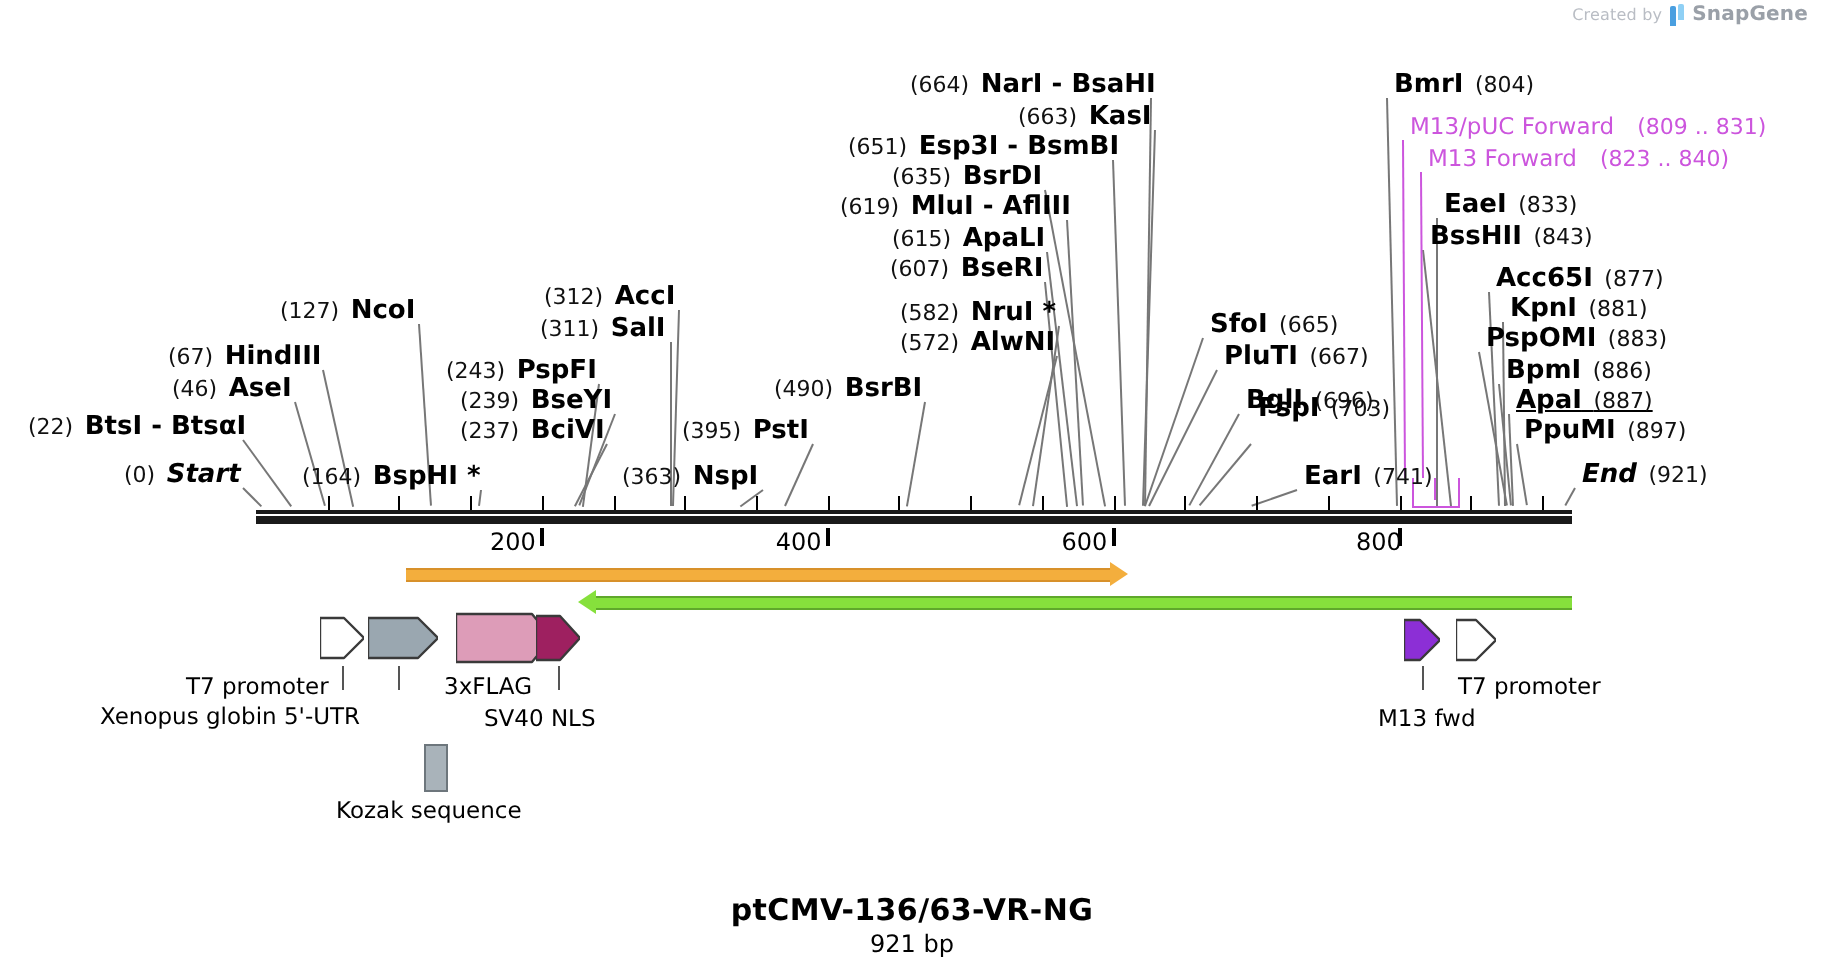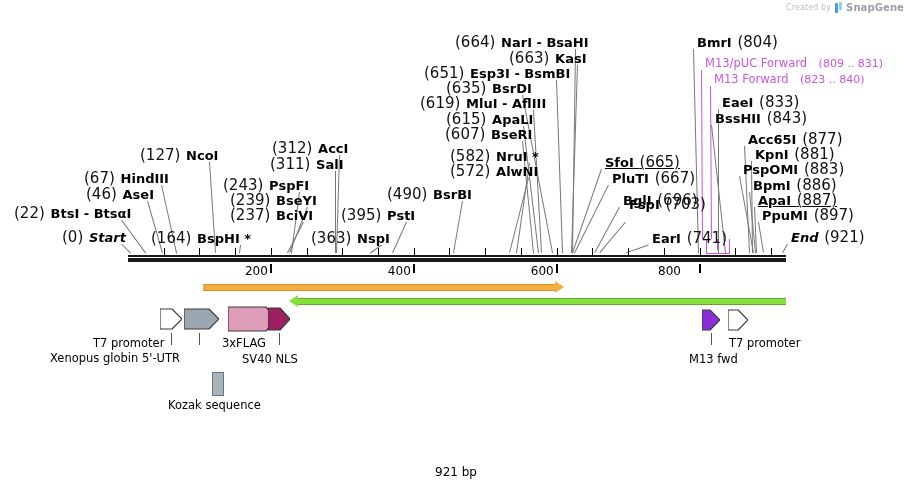--- a/index.html
+++ b/index.html
@@ -14,21 +14,21 @@
   .watermark{position:absolute;right:8px;top:2px;display:flex;align-items:center;gap:4px;}
   .wm-created{font-size:8px;color:#b9bdc4;letter-spacing:.1px;}
   .wm-logo{width:7px;height:11px;position:relative;}
   .wm-logo span{position:absolute;background:#4a9fe0;border-radius:1px 1px 0 0;}
   .wm-l1{left:0;top:1px;width:3px;height:10px;}
   .wm-l2{left:4px;top:0px;width:3px;height:8px;background:#8fd0f5 !important;}
   .wm-name{font-size:10px;color:#9aa0a8;font-weight:600;letter-spacing:.1px;}
 
   
   .lbl{position:absolute;white-space:nowrap;font-size:11.5px;line-height:12px;}
-  .lbl .pos{font-weight:400;color:#111;font-size:15px;}
+  .lbl .pos{font-weight:400;color:#111;font-size:11px;}
   .lbl .nm{font-weight:bold;color:#000;font-size:13px;}
   .lbl.ital .nm{font-style:italic;}
   .lbl.primer{color:#cc55dd;}
   .lbl.primer .nm{font-weight:normal;color:#cc55dd;font-size:11.5px;}
   .lbl.primer .pos{color:#cc55dd;font-size:11px;}
 
   
   .lead{position:absolute;background:#777;width:1px;transform-origin:top center;}
   .lead.pk{background:#cc55dd;}
 
@@ -131,21 +131,21 @@
       <div class="lbl" style="left: 387px; top: 188px;"><span class="pos">(490)</span> <span class="nm">BsrBI</span></div>
       <div class="lbl" style="left: 450px; top: 165px;"><span class="pos">(572)</span> <span class="nm">AlwNI</span></div>
       <div class="lbl" style="left: 450px; top: 150px;"><span class="pos">(582)</span> <span class="nm">NruI *</span></div>
       <div class="lbl" style="left: 445px; top: 128px;"><span class="pos">(607)</span> <span class="nm">BseRI</span></div>
       <div class="lbl" style="left: 446px; top: 113px;"><span class="pos">(615)</span> <span class="nm">ApaLI</span></div>
       <div class="lbl" style="left: 420px; top: 97px;"><span class="pos">(619)</span> <span class="nm">MluI - AflIII</span></div>
       <div class="lbl" style="left: 446px; top: 82px;"><span class="pos">(635)</span> <span class="nm">BsrDI</span></div>
       <div class="lbl" style="left: 424px; top: 67px;"><span class="pos">(651)</span> <span class="nm">Esp3I - BsmBI</span></div>
       <div class="lbl" style="left: 509px; top: 52px;"><span class="pos">(663)</span> <span class="nm">KasI</span></div>
       <div class="lbl" style="left: 455px; top: 36px;"><span class="pos">(664)</span> <span class="nm">NarI - BsaHI</span></div>
-      <div class="lbl" style="left: 605px; top: 156px; text-decoration: underline;"><span class="nm">SfoI</span> <span class="pos">(665)</span></div>
+      <div class="lbl" style="left: 605px; top: 156px;"><span class="nm">SfoI</span> <span class="pos">(665)</span></div>
       <div class="lbl" style="left: 612px; top: 172px;"><span class="nm">PluTI</span> <span class="pos">(667)</span></div>
       <div class="lbl" style="left: 623px; top: 194px;"><span class="nm">BglI</span> <span class="pos">(696)</span></div>
       <div class="lbl" style="left: 629px; top: 198px;"><span class="nm">FspI</span> <span class="pos">(703)</span></div>
       <div class="lbl" style="left: 652px; top: 232px;"><span class="nm">EarI</span> <span class="pos">(741)</span></div>
       <div class="lbl" style="left: 697px; top: 36px;"><span class="nm">BmrI</span> <span class="pos">(804)</span></div>
       <div class="lbl" style="left: 722px; top: 96px;"><span class="nm">EaeI</span> <span class="pos">(833)</span></div>
       <div class="lbl" style="left: 715px; top: 112px;"><span class="nm">BssHII</span> <span class="pos">(843)</span></div>
       <div class="lbl" style="left: 748px; top: 133px;"><span class="nm">Acc65I</span> <span class="pos">(877)</span></div>
       <div class="lbl" style="left: 755px; top: 148px;"><span class="nm">KpnI</span> <span class="pos">(881)</span></div>
       <div class="lbl" style="left: 743px; top: 163px;"><span class="nm">PspOMI</span> <span class="pos">(883)</span></div>
@@ -176,21 +176,21 @@
       <div class="tickmark" style="left: 735.275px; top: 248px; height: 8px; background: rgb(0, 0, 0);"></div>
       <div class="tickmark" style="left: 770.997px; top: 248px; height: 8px; background: rgb(0, 0, 0);"></div>
       <div class="ruler-bar" style="left: 128px; top: 255px; width: 658px; height: 7px; background: rgb(26, 26, 26);"></div>
       <div class="ruler-bar" style="left: 128px; top: 257px; width: 658px; height: 1px; background: rgb(255, 255, 255);"></div>
       <div class="ticklab" style="left: 237.888px; top: 264px; width: 30px; text-align: right;">200</div>
       <div class="ticknub" style="left: 269.888px; top: 264px;"></div>
       <div class="ticklab" style="left: 380.776px; top: 264px; width: 30px; text-align: right;">400</div>
       <div class="ticknub" style="left: 412.776px; top: 264px;"></div>
       <div class="ticklab" style="left: 523.664px; top: 264px; width: 30px; text-align: right;">600</div>
       <div class="ticknub" style="left: 555.664px; top: 264px;"></div>
-      <div class="ticklab" style="left: 651px; top: 264px; width: 30px; text-align: right;">800</div>
+      <div class="ticklab" style="left: 678px; top: 264px; width: 30px; text-align: left;">800</div>
       <div class="ticknub" style="left: 698.553px; top: 264px;"></div>
     </div>
   <div id="layer-ranges">
       <div class="rngbar orange" style="left: 203.016px; top: 284px; width: 351.793px;"></div>
       <div class="rngtip orange-r" style="top: 281px; left: 554.809px;"></div>
       <div class="rngbar green" style="left: 297.749px; top: 298px; width: 488.251px;"></div>
       <div class="rngtip green-l" style="top: 295px; left: 288.749px;"></div>
     </div>
   <div id="layer-feats">
       <div class="feat" style="left: 160px; top: 307px;"><svg width="22" height="24" viewBox="0 0 22 24">
@@ -218,14 +218,15 @@
       <div class="featstem" style="left: 711px; top: 333px; height: 12px;"></div>
       <div class="featlab" style="left: 689px; top: 352px;">M13 fwd</div>
       <div class="feat" style="left: 728px; top: 308px;"><svg width="20" height="24" viewBox="0 0 20 24">
             <polygon points="0,2 10,2 20,12 10,22 0,22" fill="#ffffff" stroke="#3a3a3a" stroke-width="1.2" stroke-linejoin="round"></polygon>
         </svg></div>
       <div class="featlab" style="left: 729px; top: 336px;">T7 promoter</div>
       <div class="kozak" style="left: 212px; top: 372px; width: 10px; height: 22px; background: rgb(169, 179, 186);"></div>
       <div class="featlab" style="left: 168px; top: 398px;">Kozak sequence</div>
     </div>
 
+  <div class="title" style="top:446px">ptCMV-136/63-VR-NG</div>
   <div class="subtitle" style="top:465px">921 bp</div>
 </div>
 
 </body></html>

